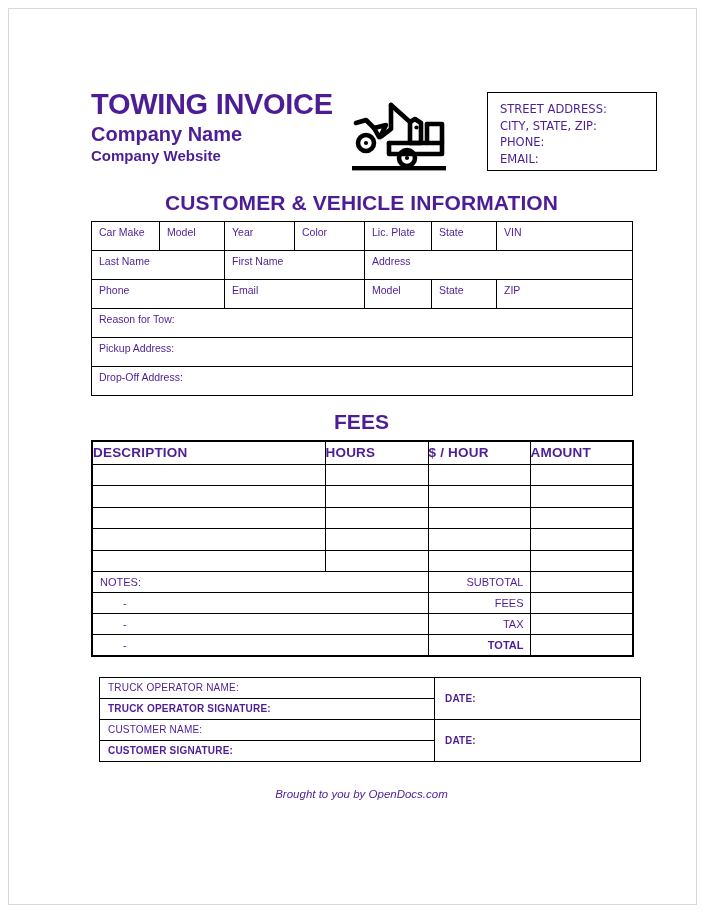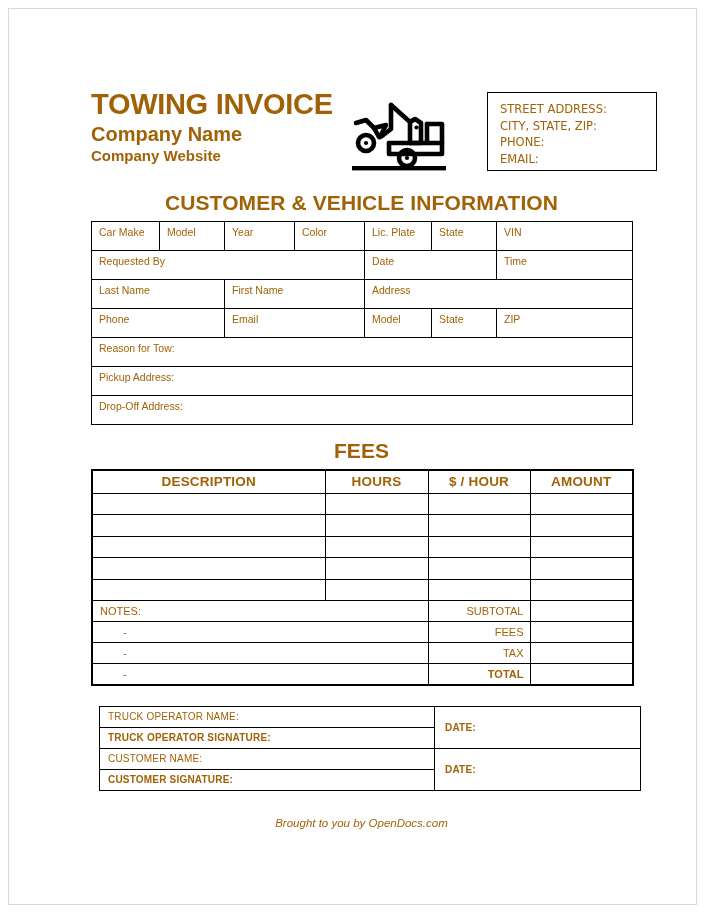--- a/index.html
+++ b/index.html
@@ -7,21 +7,21 @@
     padding: 0;
     background: #ffffff;
   }
   .page {
     position: relative;
     width: 705px;
     height: 913px;
     background: #ffffff;
     box-sizing: border-box;
     font-family: "Liberation Sans", sans-serif;
-    color: #a16207;
+    color: #4c1d95;
     overflow: hidden;
   }
   .page-sheet {
     position: absolute;
     left: 8px;
     top: 8px;
     width: 689px;
     height: 897px;
     background: #ffffff;
     border: 1px solid #d8d8d8;
@@ -129,21 +129,21 @@
   .tbl-fees td {
     border: 1px solid #000;
     height: 21px;
     box-sizing: border-box;
     font-size: 11px;
     padding: 0;
   }
   .fees-head td {
     font-size: 13.5px;
     font-weight: bold;
-    text-align: center;
+    text-align: left;
     height: 23px;
     letter-spacing: 0.2px;
   }
   .fees-blank td { height: 21.5px; }
   .notes-cell {
     text-align: left;
     padding-left: 7px !important;
     font-size: 12.5px;
     vertical-align: middle;
   }
@@ -259,25 +259,20 @@
         </colgroup>
         <tbody>
           <tr>
             <td>Car Make</td>
             <td>Model</td>
             <td>Year</td>
             <td>Color</td>
             <td>Lic. Plate</td>
             <td>State</td>
             <td>VIN</td>
-          </tr>
-          <tr>
-            <td colspan="4">Requested By</td>
-            <td colspan="2">Date</td>
-            <td>Time</td>
           </tr>
           <tr>
             <td colspan="2">Last Name</td>
             <td colspan="2">First Name</td>
             <td colspan="3">Address</td>
           </tr>
           <tr>
             <td colspan="2">Phone</td>
             <td colspan="2">Email</td>
             <td colspan="1">Model</td>

